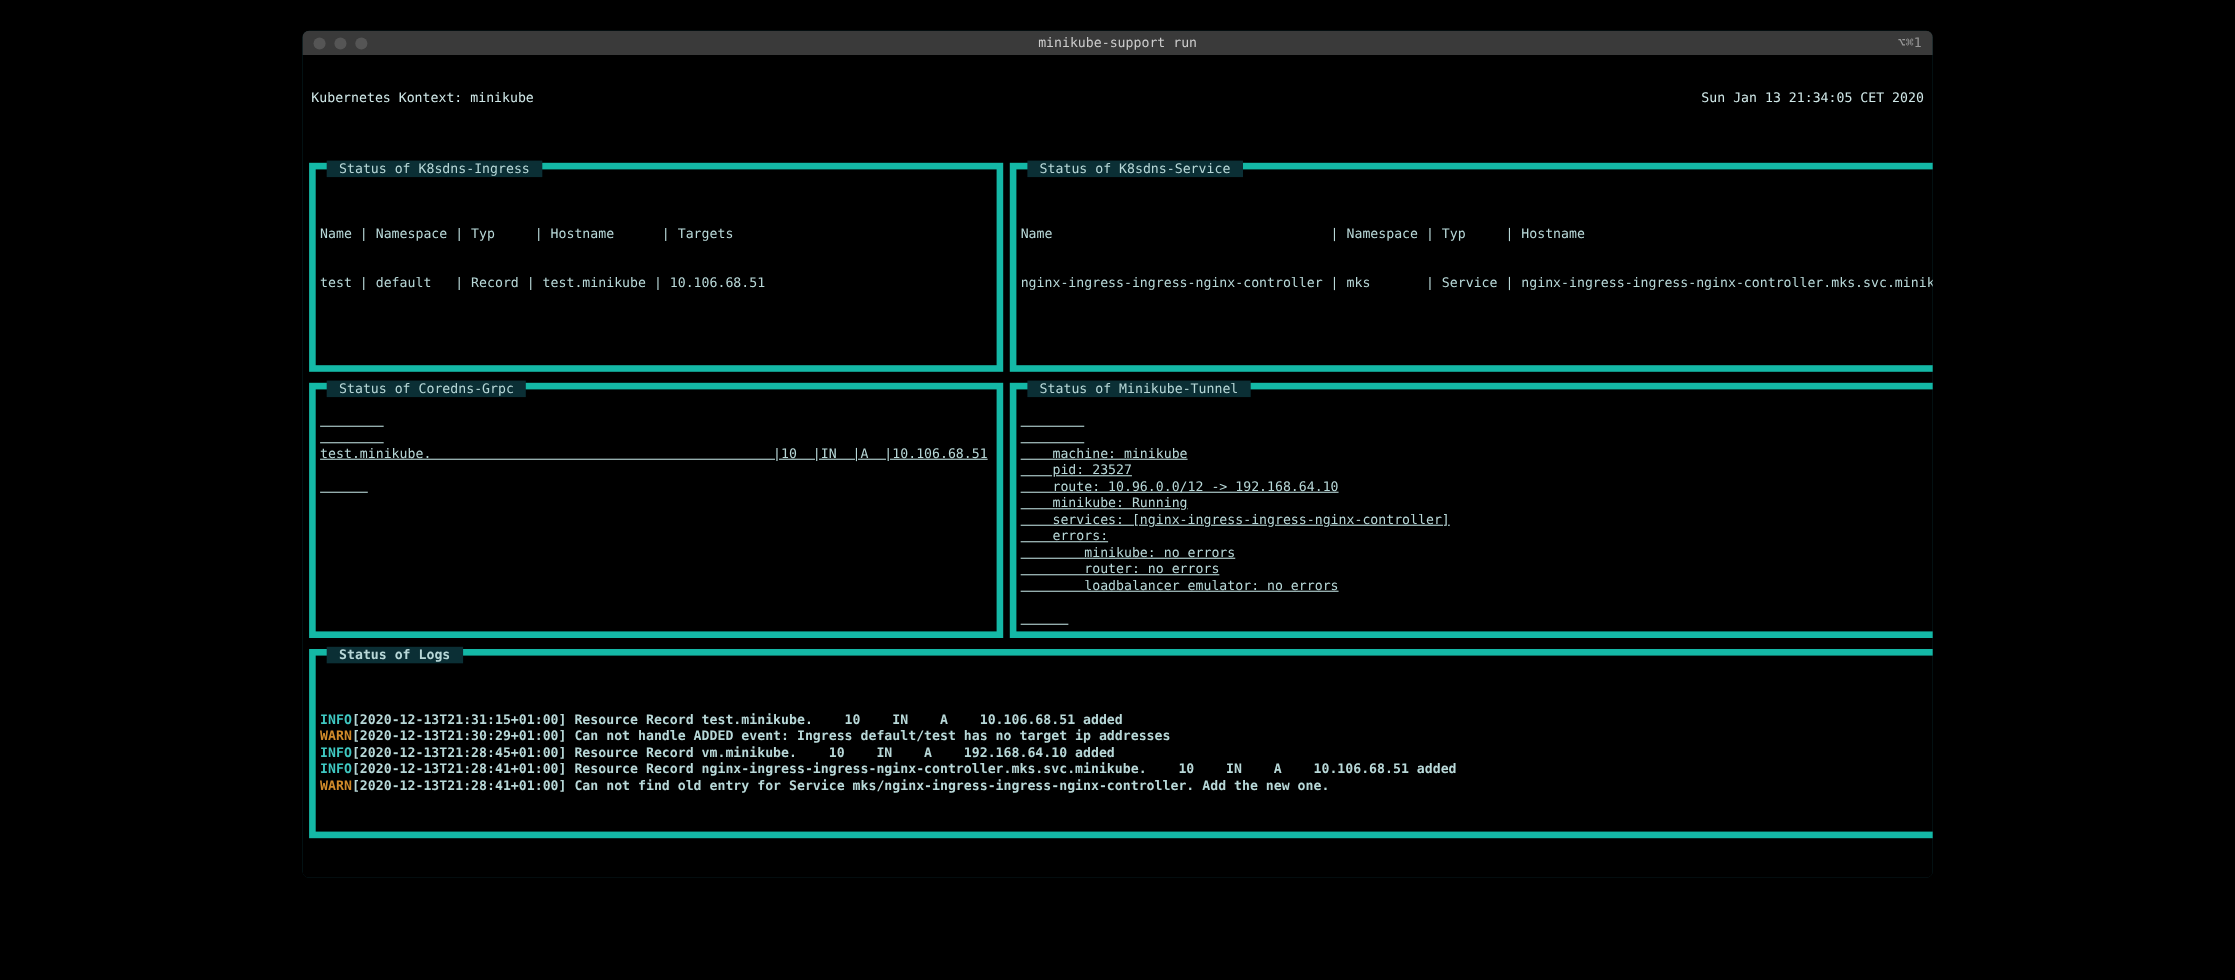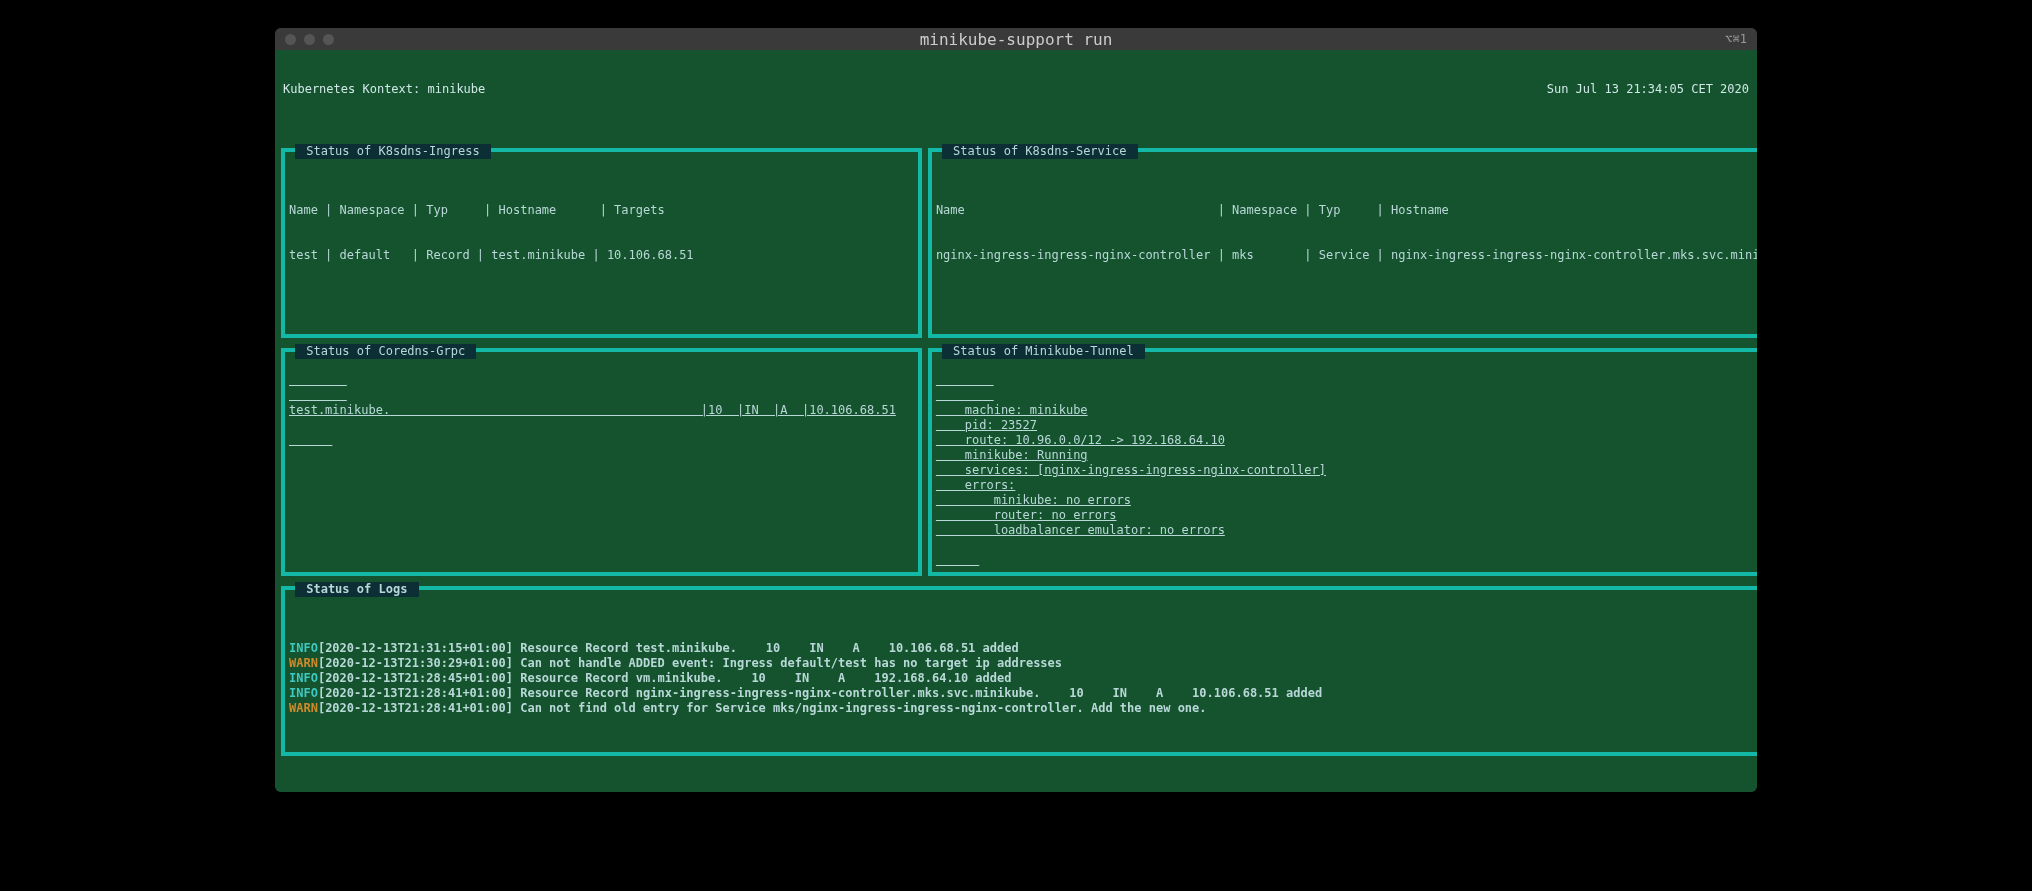--- a/index.html
+++ b/index.html
@@ -36,52 +36,52 @@
   }
   .traffic-light {
     width: 11px; height: 11px; border-radius: 50%;
     background: #555;
   }
   .titlebar-title {
     position: absolute;
     left: 0; right: 0;
     text-align: center;
     color: #ccc;
-    font-size: 16px;
+    font-size: 12px;
   }
   .titlebar-right {
     position: absolute;
     right: 10px;
     color: #999;
     font-size: 12px;
   }
   .term {
-    background: #14532d;
+    background: #000000;
     padding: 2px 4px 6px 4px;
     white-space: pre;
     line-height: 1.25;
     color: #b8d8d8;
   }
   .header-row {
     display: flex;
     justify-content: space-between;
     padding: 0 4px;
     color: #d0e8e8;
   }
   .grid {
     display: grid;
     grid-template-columns: 1fr 1fr;
     gap: 4px 6px;
     padding: 0 2px;
   }
   .panel {
-    border: 4px solid #14b8a6;
+    border: 6px solid #14b8a6;
     position: relative;
     margin-top: 6px;
-    padding: 6px 22px 4px 4px;
+    padding: 6px 8px 4px 4px;
     min-height: 190px;
   }
   .panel.tall { min-height: 190px; }
   .panel.med { min-height: 172px; text-decoration: underline; }
   .panel.logs { min-height: 170px; grid-column: 1 / span 2; font-weight: bold; }
   .panel-title {
     position: absolute;
     top: -8px;
     left: 10px;
     background: #0b2f35;
@@ -103,21 +103,21 @@
       <div class="traffic-light"></div>
       <div class="traffic-light"></div>
     </div>
     <div class="titlebar-title">minikube-support run</div>
     <div class="titlebar-right">⌥⌘1</div>
   </div>
 
   <div class="term">
     <div class="header-row">
       <span>Kubernetes Kontext: minikube</span>
-      <span>Sun Jul 13 21:34:05 CET 2020</span>
+      <span>Sun Jan 13 21:34:05 CET 2020</span>
     </div>
 
     <div class="grid">
       
       <div class="panel tall">
         <div class="panel-title"> Status of K8sdns-Ingress </div>
         <div class="row">Name | Namespace | Typ     | Hostname      | Targets</div>
         <div id="ingress-rows"><div class="row">test | default   | Record | test.minikube | 10.106.68.51</div></div>
       </div>
 

